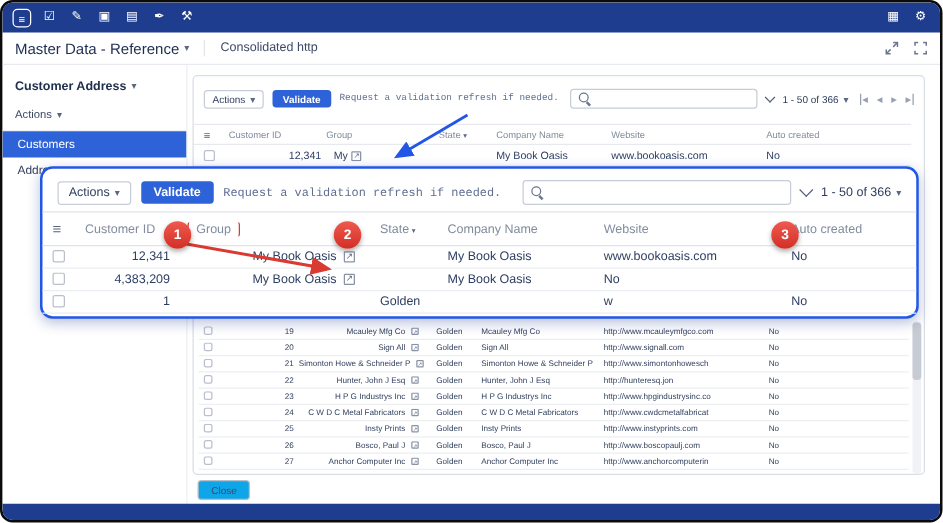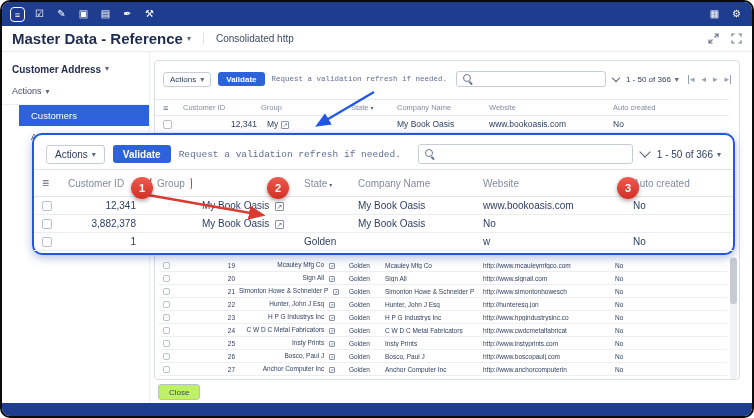--- a/index.html
+++ b/index.html
@@ -8,33 +8,33 @@
 
   
   .topbar { position:absolute; left:0; right:0; top:0; height:24px; background:#1f3d8f; display:flex; align-items:center; padding:0 8px; z-index:3; }
   .tb-left,.tb-right { display:flex; align-items:center; gap:7px; }
   .tb-right { margin-left:auto; }
   .tb-icon { width:15px; height:15px; font-size:10px; line-height:14px; text-align:center; color:#fff; }
   .tb-icon.boxed { border:1.2px solid #fff; border-radius:4px; font-size:9px; }
 
   
   .appheader { position:absolute; left:0; right:0; top:24px; height:26px; border-bottom:1px solid #e7eaef; display:flex; align-items:center; padding:0 10px; background:#fff; }
-  .title { font-weight:bold; font-size:15px; color:#1d2c50; }
+  .title { font-weight:normal; font-size:12px; color:#1d2c50; }
   .caret { font-size:8px; color:#5a6880; margin-left:4px; }
   .caret.tiny { font-size:6px; margin-left:2px; }
   .vdiv { width:1px; height:13px; background:#e2e5ea; margin:0 12px; }
   .view-label { font-size:10px; color:#3c4a66; }
   .hdr-icons { margin-left:auto; display:flex; gap:12px; align-items:center; }
 
   
   .sidebar { position:absolute; left:0; top:50px; width:148px; bottom:13px; border-right:1px solid #eef0f4; padding-top:8px; background:#fff; }
   .sb-title-row { padding:4px 10px; display:flex; align-items:flex-start; }
   .sb-title { font-size:10px; font-weight:bold; color:#22304e; }
   .sb-actions { padding:7px 10px 8px 10px; font-size:9px; color:#3c4a66; border-bottom:1px solid #eef0f4; display:flex; align-items:center; }
-  .sb-item { font-size:9.5px; color:#2e3c5c; padding:5px 12px;margin-left:17px; }
+  .sb-item { font-size:9.5px; color:#2e3c5c; padding:5px 12px; }
   .sb-item.active { background:#2e62d9; color:#fff; }
 
   
   .main-panel { position:absolute; left:152px; top:58px; width:586px; height:320px; border:1px solid #d9dde4; border-radius:4px; background:#fff; }
 
   
   .toolbar { display:flex; align-items:center; }
   .bg-toolbar { position:absolute; left:0; right:0; top:0; height:36px; padding:0 8px; gap:7px; }
   .ov-toolbar { position:absolute; left:0; right:0; top:6px; height:26px; padding:0 12px; gap:8px; }
   .btn-outline { border:1px solid #c7cdd8; border-radius:3px; color:#2e3c5c; display:inline-flex; align-items:center; white-space:nowrap; }
@@ -101,21 +101,21 @@
   .ov-row { display:flex; align-items:center; height:18px; font-size:10px; color:#2d3e63; border-bottom:1px solid #eaedf2; padding-left:6px; }
   .oc0{width:26px}.oc1{width:82px}.oc2{width:146px}.oc3{width:62px; padding-left:10px}.oc4{width:125px}.oc5{width:150px}.oc6{width:98px; padding-left:2px}
   .ov-row .oc1 { padding-right:12px; }
   .ov-row .oc2 { text-align:right; padding-right:10px; }
   .red-box { border:1.6px solid #d93a31; border-radius:4px; padding:1px 6px; margin:-3px 0; display:inline-block; }
 
   .ann { position:absolute; width:22px; height:22px; border-radius:50%; background:linear-gradient(180deg,#ef5a4e,#d22f26); color:#fff; font-weight:bold; font-size:11px; display:flex; align-items:center; justify-content:center; box-shadow:0 2px 4px rgba(0,0,0,.35); z-index:8; }
   .red-arrow { position:absolute; left:0; top:0; z-index:7; pointer-events:none; }
   .blue-arrow { position:absolute; left:280px; top:84px; z-index:10; pointer-events:none; }
 
-  .close-btn { position:absolute; left:156px; top:382px; font-family:"Liberation Sans",sans-serif; font-size:8px; color:#3b4a66; background:#bef264; border:1px solid #b8bfca; border-radius:3px; padding:2.5px 10px; }
+  .close-btn { position:absolute; left:156px; top:382px; font-family:"Liberation Sans",sans-serif; font-size:8px; color:#3b4a66; background:#0ea5e9; border:1px solid #b8bfca; border-radius:3px; padding:2.5px 10px; }
   .bottombar { position:absolute; left:0; right:0; bottom:0; height:13px; background:#1f3d8f; }
 </style>
 </head>
 <body>
 
 <div class="frame">
 
   <div class="topbar">
     <div class="tb-left" id="tb-left">
         <span class="tb-icon boxed">≡</span>
@@ -335,21 +335,21 @@
           <span class="cell oc0"><span class="cb lg"></span></span>
           <span class="cell oc1 rt">12,341</span>
           <span class="cell oc2 rt">My Book Oasis <span class="ext lg">↗</span></span>
           <span class="cell oc3"></span>
           <span class="cell oc4">My Book Oasis</span>
           <span class="cell oc5">www.bookoasis.com</span>
           <span class="cell oc6">No</span>
         </div>
         <div class="ov-row">
           <span class="cell oc0"><span class="cb lg"></span></span>
-          <span class="cell oc1 rt">3,882,378</span>
+          <span class="cell oc1 rt">4,383,209</span>
           <span class="cell oc2 rt">My Book Oasis <span class="ext lg">↗</span></span>
           <span class="cell oc3"></span>
           <span class="cell oc4">My Book Oasis</span>
           <span class="cell oc6">No</span>
         </div>
         <div class="ov-row">
           <span class="cell oc0"><span class="cb lg"></span></span>
           <span class="cell oc1 rt">1</span>
           <span class="cell oc2 rt"></span>
           <span class="cell oc3">Golden</span>

